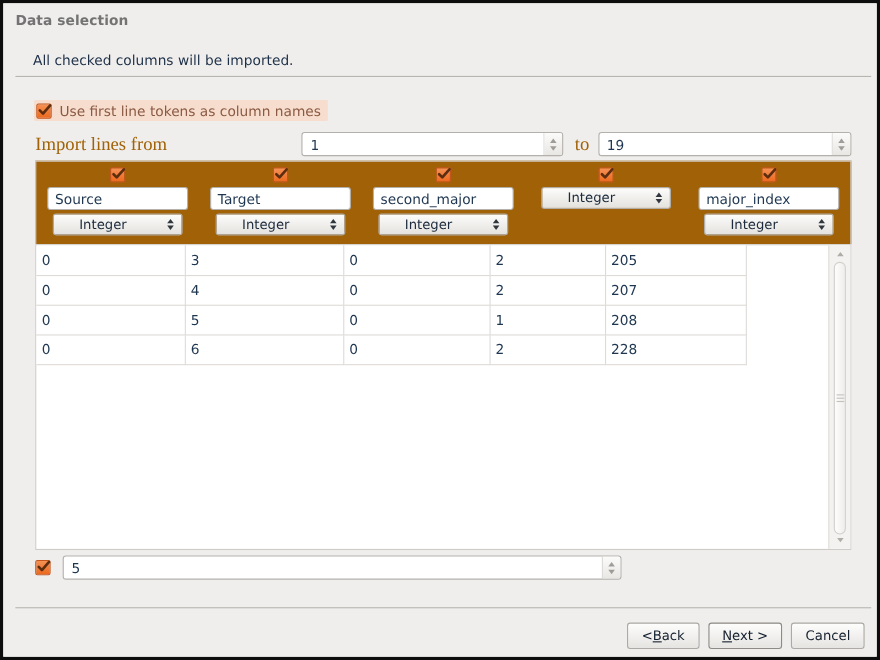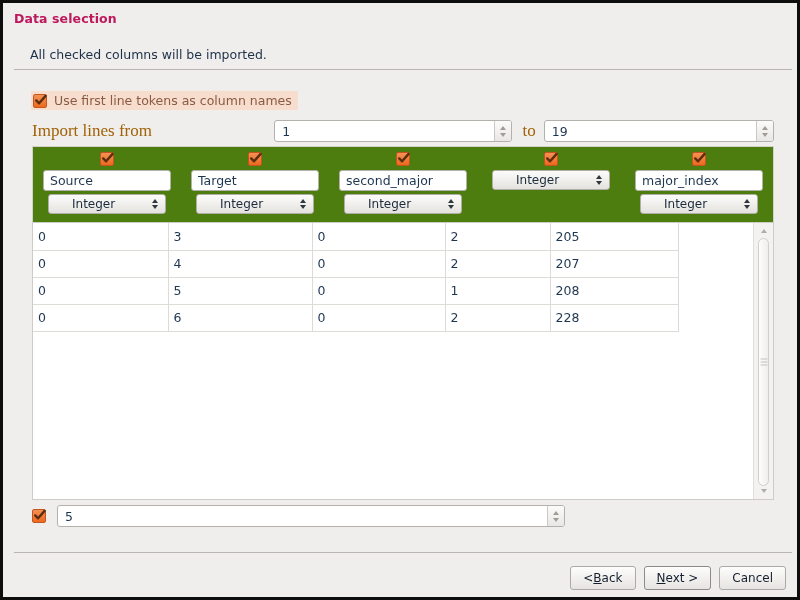--- a/index.html
+++ b/index.html
@@ -28,21 +28,21 @@
     position: absolute;
     left: 0; top: 0; right: 0; bottom: 0;
     background: #efeeec;
   }
   
   .hdr-title {
     position: absolute;
     left: 11px; top: 8px;
     font-weight: bold;
     font-size: 12.5px;
-    color: #be185d;
+    color: #737373;
     letter-spacing: .1px;
   }
   .hdr-sub1 {
     position: absolute;
     left: 27px; top: 27px;
     font-size: 12.5px;
     color: #1d3048;
   }
   .hdr-sub2 {
     position: absolute;
@@ -148,21 +148,21 @@
 
   
   #col-strip {
     position: absolute;
     left: 29px; top: 143px;
     width: 742px;
     height: 76px;
     box-sizing: border-box;
     border: 1px solid #d4d1cd;
     border-bottom: none;
-    background: #4d7c0f;
+    background: #a16207;
     display: flex;
   }
   .col {
     flex: 1 1 0;
     box-sizing: border-box;
     padding: 0;
     display: flex;
     flex-direction: column;
     align-items: center;
     position: relative;

